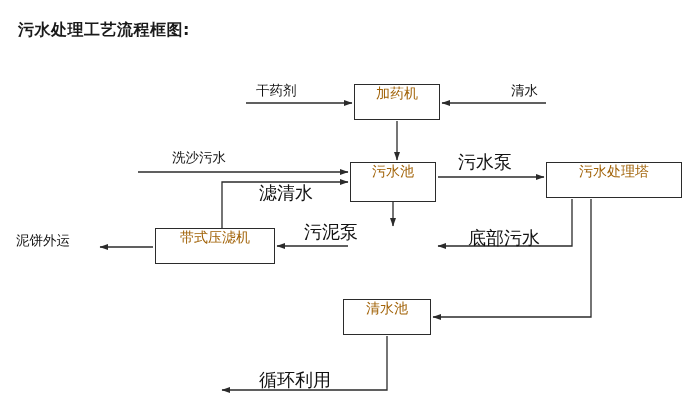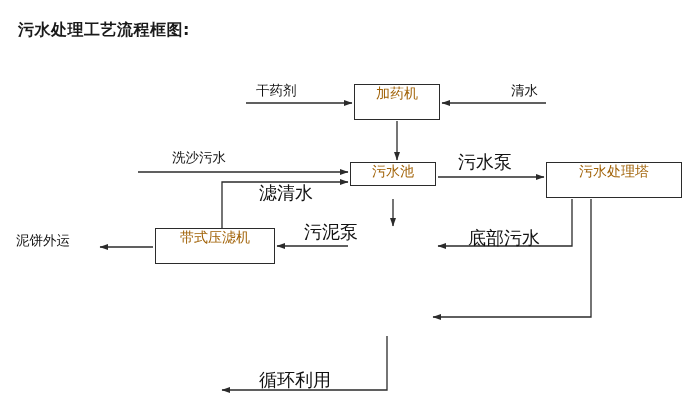--- a/index.html
+++ b/index.html
@@ -97,33 +97,36 @@
       <path d="M153,247 L100,247" marker-end="url(#arrow)"></path>
 
       <path d="M387,336 L387,390 L222,390" marker-end="url(#arrow)"></path>
     </g>
   </svg>
 
   <div class="node-box" style="left:354px; top:84px; width:86px; height:36px;">
     <span>加药机</span>
   </div>
 
-  <div class="node-box" style="left:350px; top:162px; width:86px; height:24px;">
+  <div class="node-box" style="left:350px; top:162px; width:86px; height:40px;">
     <span>污水池</span>
   </div>
 
   <div class="node-box" style="left:546px; top:162px; width:136px; height:36px;">
     <span>污水处理塔</span>
   </div>
 
   <div class="node-box" style="left:155px; top:228px; width:120px; height:36px;">
     <span>带式压滤机</span>
   </div>
 
 
+  <div class="node-box" style="left:343px; top:299px; width:88px; height:36px;">
+    <span>清水池</span>
+  </div>
 
   <div class="terminal-label" style="left:256px; top:82px;">干药剂</div>
   <div class="terminal-label" style="left:467px; top:82px;margin-left:44px;">清水</div>
   <div class="terminal-label" style="left:172px; top:149px;">洗沙污水</div>
   <div class="terminal-label" style="left:16px; top:232px;">泥饼外运</div>
 
   <div class="edge-label" style="left:458px; top:150px;">污水泵</div>
   <div class="edge-label" style="left:259px; top:181px;">滤清水</div>
   <div class="edge-label" style="left:288px; top:220px;margin-left:16px;">污泥泵</div>
   <div class="edge-label" style="left:468px; top:226px;">底部污水</div>

